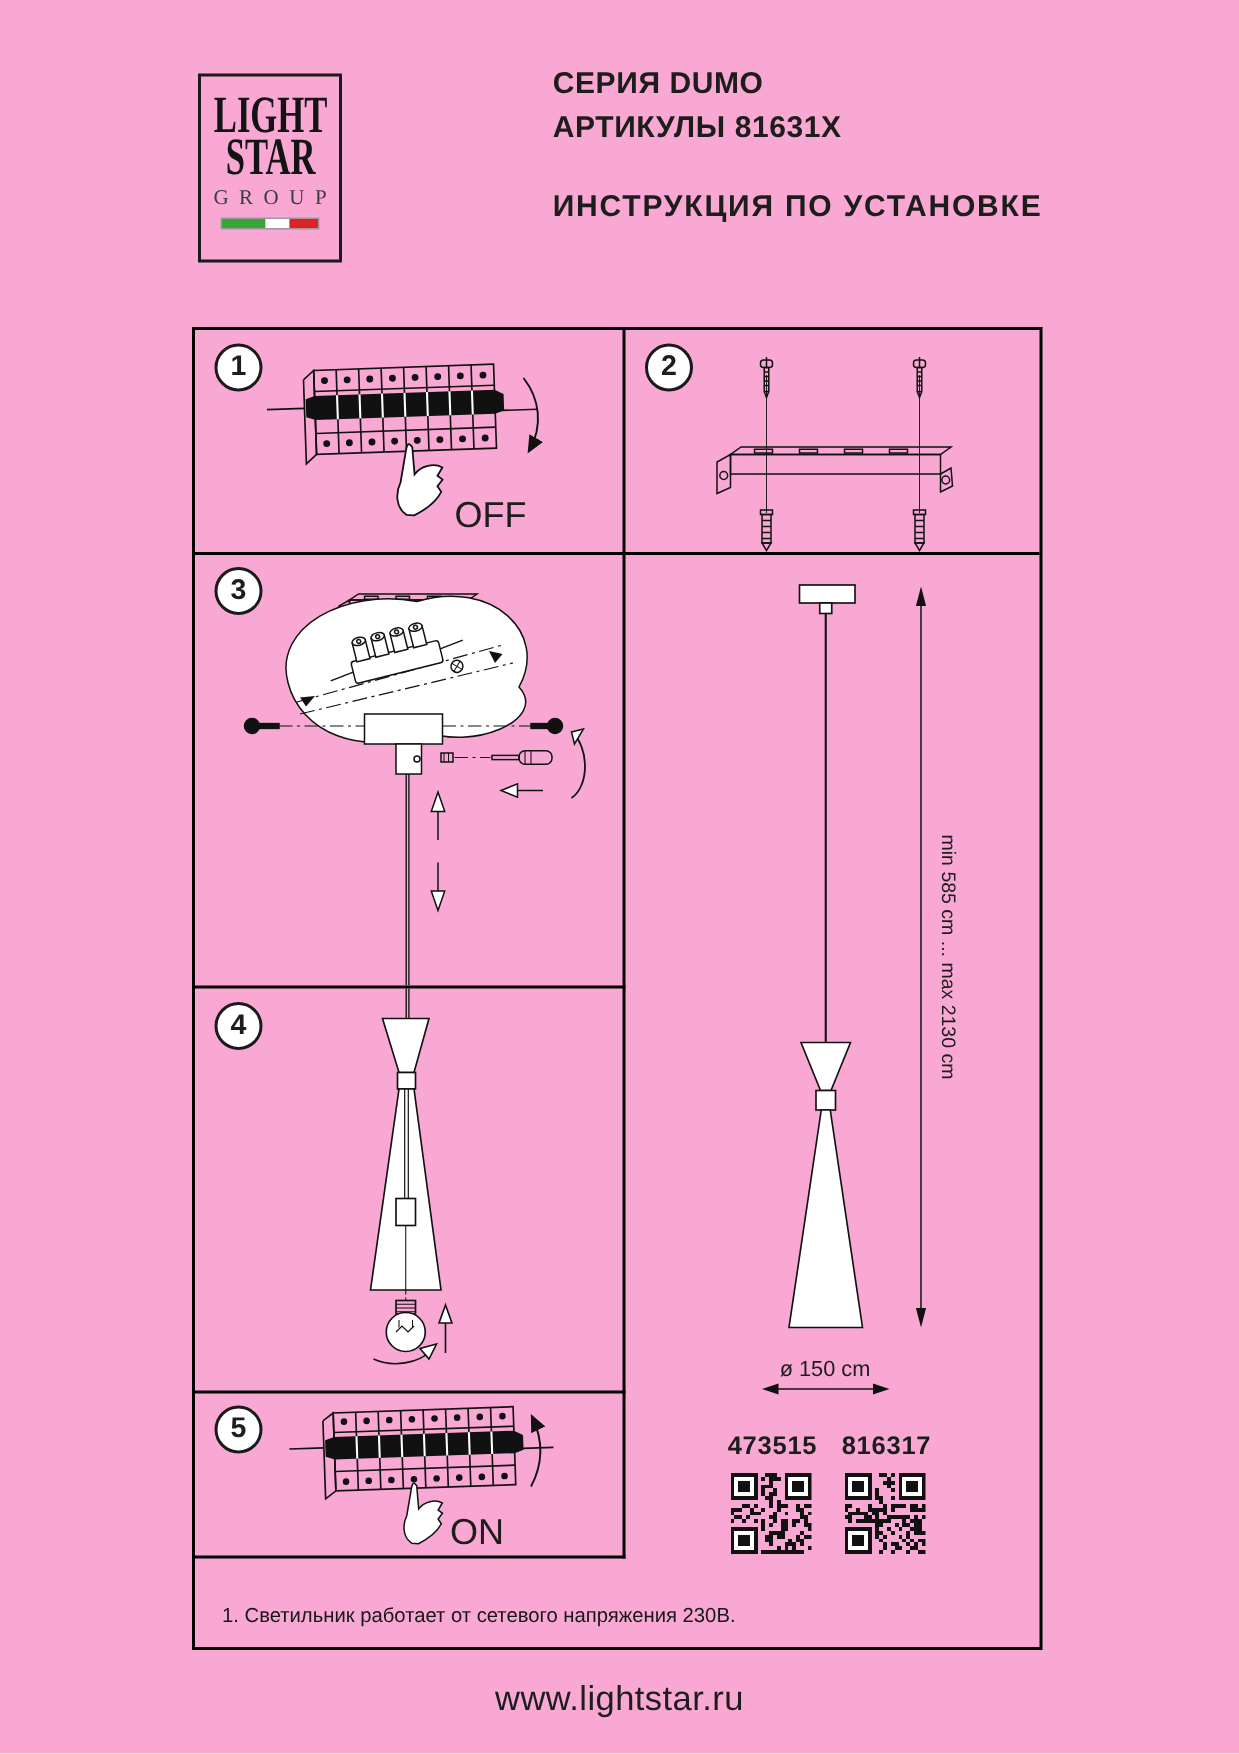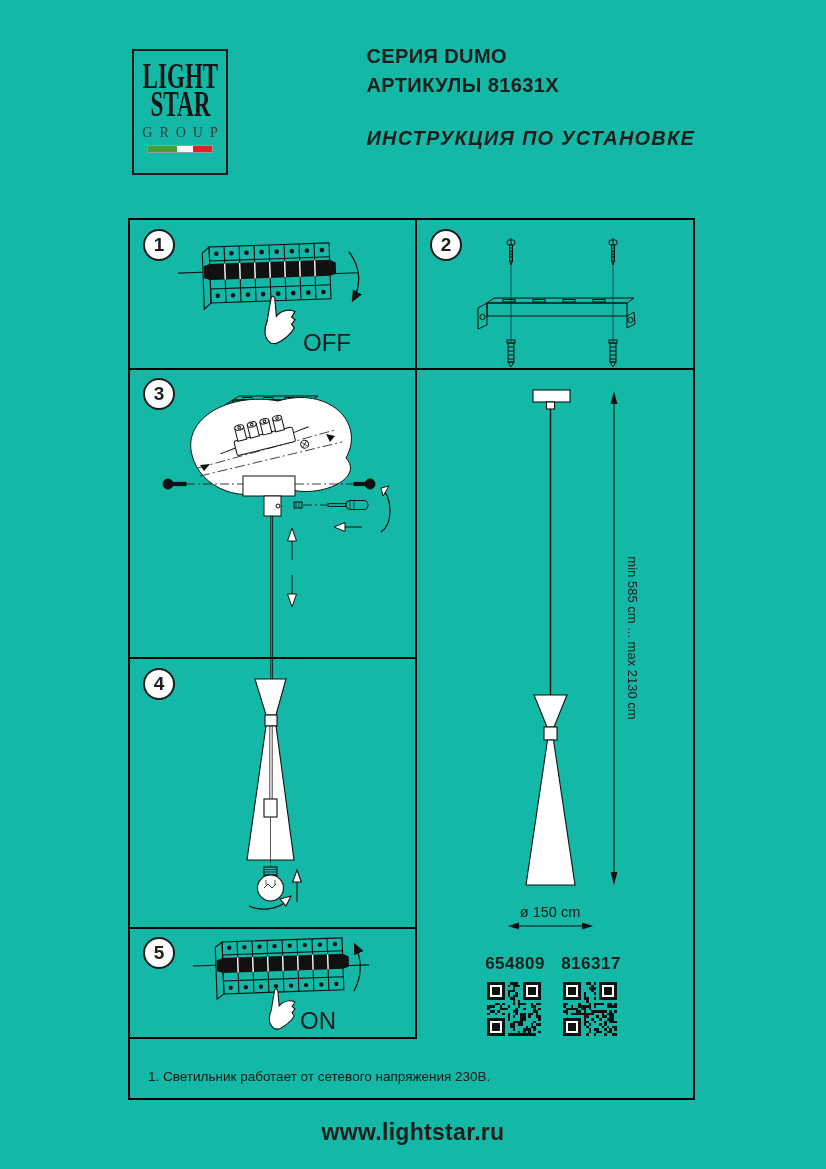--- a/index.html
+++ b/index.html
@@ -1,46 +1,46 @@
 <!DOCTYPE html>
 <html><head>
 <meta charset="utf-8">
 <style>
   html,body{margin:0;padding:0;background:#fff;}
   body{font-family:"Liberation Sans",sans-serif;color:#1d1d1b;}
-  .page{position:relative;width:826px;height:1169px;background:#14b8a6;overflow:hidden;}
+  .page{position:relative;width:826px;height:1169px;background:#f9a8d4;overflow:hidden;}
   .abs{position:absolute;}
 
   
   .logo-box{left:132px;top:49px;width:96px;height:126px;border:2px solid #1a1a1a;box-sizing:border-box;
             display:flex;flex-direction:column;align-items:center;padding-top:12px;}
   .logo-word{font-family:"Liberation Serif",serif;font-weight:bold;font-size:35px;line-height:28px;
              transform:scaleX(0.66);transform-origin:center;white-space:nowrap;color:#141414;}
   .logo-group{margin-top:7px;font-size:14px;letter-spacing:7px;padding-left:7px;color:#3c3c3c;line-height:14px;font-family:Liberation Serif, serif;}
   .logo-flag{margin-top:5px;width:66px;height:8px;border:1px solid #9a9a9a;box-sizing:border-box;display:flex;}
   .flag-seg{height:100%;}
 
   
   .hdr{right:131px;top:42px;text-align:left;font-weight:bold;font-size:20px;line-height:29px;letter-spacing:0.4px;}
   .hdr .big-gap{height:24px;}
-  .hdr .wide{letter-spacing:1.2px;font-style:italic;}
+  .hdr .wide{letter-spacing:1.2px;}
 
   
   .grid{left:128px;top:218px;width:567px;height:882px;border:2px solid #000;box-sizing:border-box;}
   .vline,.hline{background:#000;position:absolute;}
   .step-circle{position:absolute;width:32px;height:32px;border:2px solid #1a1a1a;border-radius:50%;background:#fff;
                display:flex;align-items:center;justify-content:center;font-size:19px;font-weight:bold;box-sizing:border-box;}
   svg{display:block;}
 
   .article-num{position:absolute;width:78px;text-align:center;font-size:17px;font-weight:bold;letter-spacing:0.5px;}
   .qr{position:absolute;width:54px;height:54px;}
 
   .notes{position:absolute;left:18px;top:831px;font-size:13.5px;line-height:19px;color:#171717;margin-top:16px;}
 
-  .website{left:0;top:1119px;width:826px;text-align:center;font-size:23px;font-weight:bold;letter-spacing:0.3px;}
+  .website{left:0;top:1119px;width:826px;text-align:center;font-size:23px;font-weight:normal;letter-spacing:0.3px;}
 </style>
 </head>
 <body>
 
 <div class="page">
 
   <div class="abs logo-box">
     <div class="logo-word">LIGHT</div>
     <div class="logo-word">STAR</div>
     <div class="logo-group">GROUP</div>
@@ -335,21 +335,21 @@
 
         <text x="133" y="547" text-anchor="middle" font-size="14.5" fill="#1d1d1b" stroke="none">ø 150 cm</text>
         <g>
           <line x1="100" y1="556" x2="167" y2="556" stroke-width="1"></line>
           <polygon points="91,556 102,552.4 102,559.6" fill="#111" stroke="none"></polygon>
           <polygon points="176,556 165,552.4 165,559.6" fill="#111" stroke="none"></polygon>
         </g>
       </g>
     </svg>
 
-    <div class="article-num" style="left:346px;top:734px;">654809</div>
+    <div class="article-num" style="left:346px;top:734px;">473515</div>
     <div class="article-num" style="left:422px;top:734px;">816317</div>
     <svg class="qr" style="left:357px;top:762px;" viewBox="0 0 21 21" shape-rendering="crispEdges">
         <rect x="0" y="0" width="7" height="7" fill="#111"></rect>
         <rect x="1" y="1" width="5" height="5" fill="#fff"></rect>
         <rect x="2" y="2" width="3" height="3" fill="#111"></rect>
         <rect x="14" y="0" width="7" height="7" fill="#111"></rect>
         <rect x="15" y="1" width="5" height="5" fill="#fff"></rect>
         <rect x="16" y="2" width="3" height="3" fill="#111"></rect>
         <rect x="0" y="14" width="7" height="7" fill="#111"></rect>
         <rect x="1" y="15" width="5" height="5" fill="#fff"></rect>

